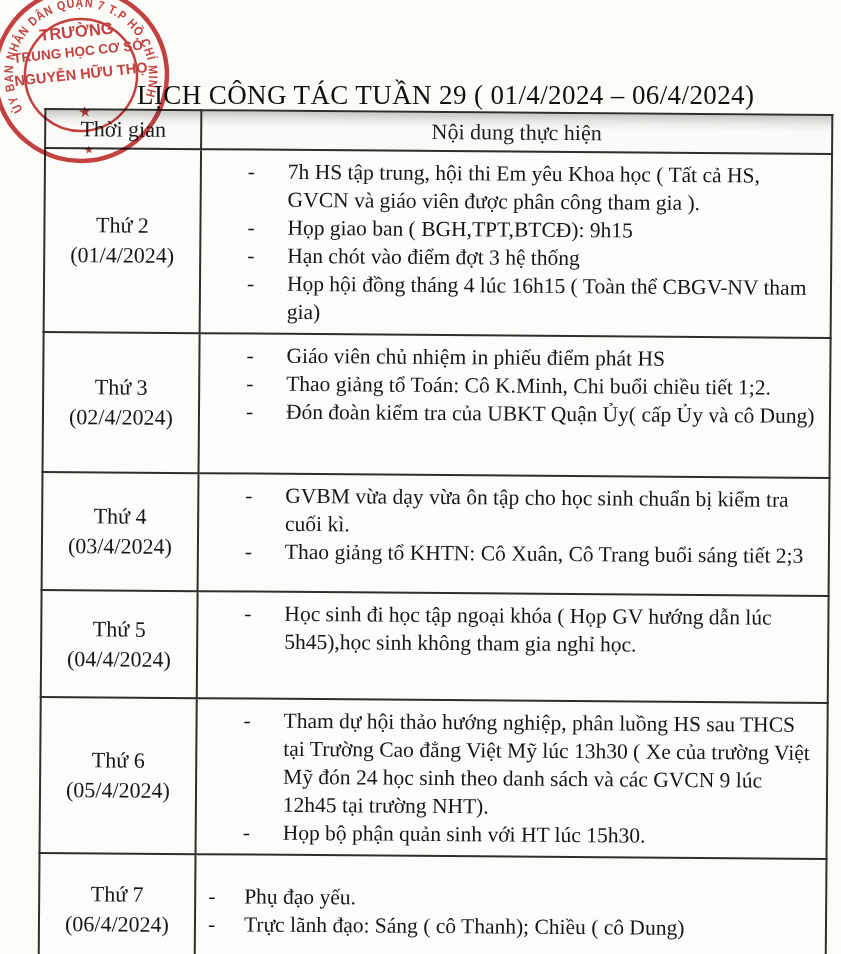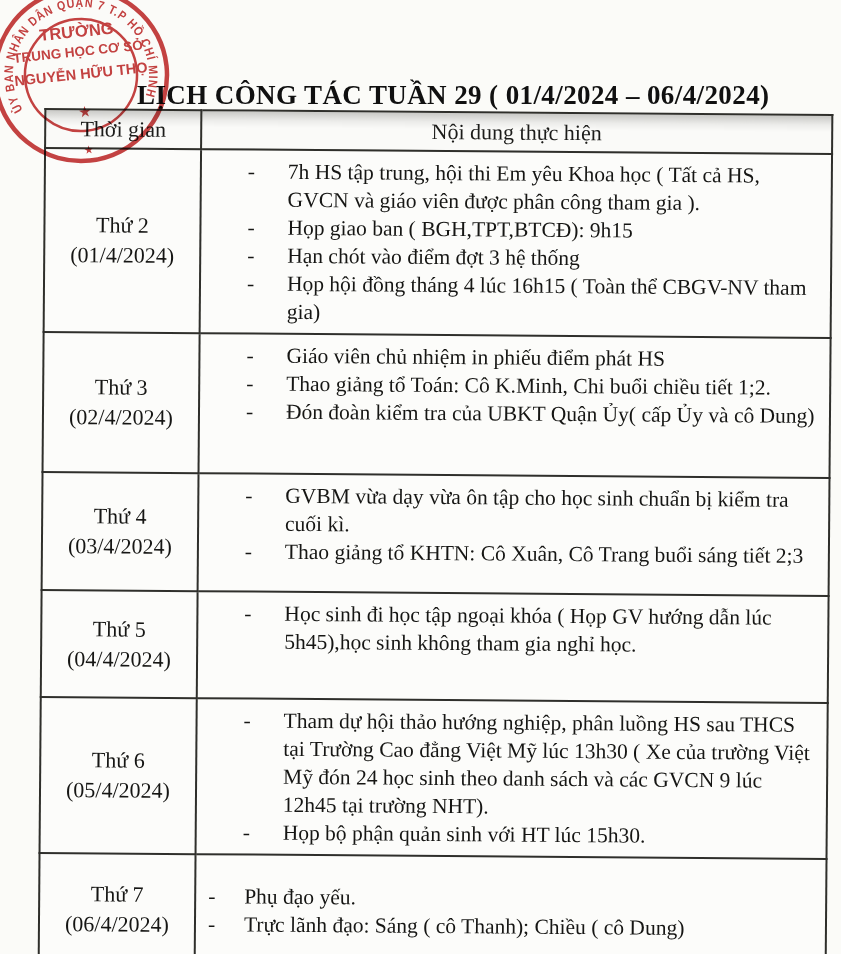--- a/index.html
+++ b/index.html
@@ -8,21 +8,21 @@
     background:#fbfbf8;
     position:relative;
     overflow:hidden;
     font-family:"Liberation Serif","DejaVu Serif",serif;
     color:#161614;
   }
   .page-title{
     position:absolute;
     top:80px;left:137px;
     font-size:27px;
-    font-weight:bold;
+    font-weight:normal;
     letter-spacing:.4px;
     color:#101010;
     white-space:nowrap;
   }
   .schedule{
     position:absolute;
     top:111px;left:41px;
     width:787px;
     border-collapse:collapse;
     table-layout:fixed;

